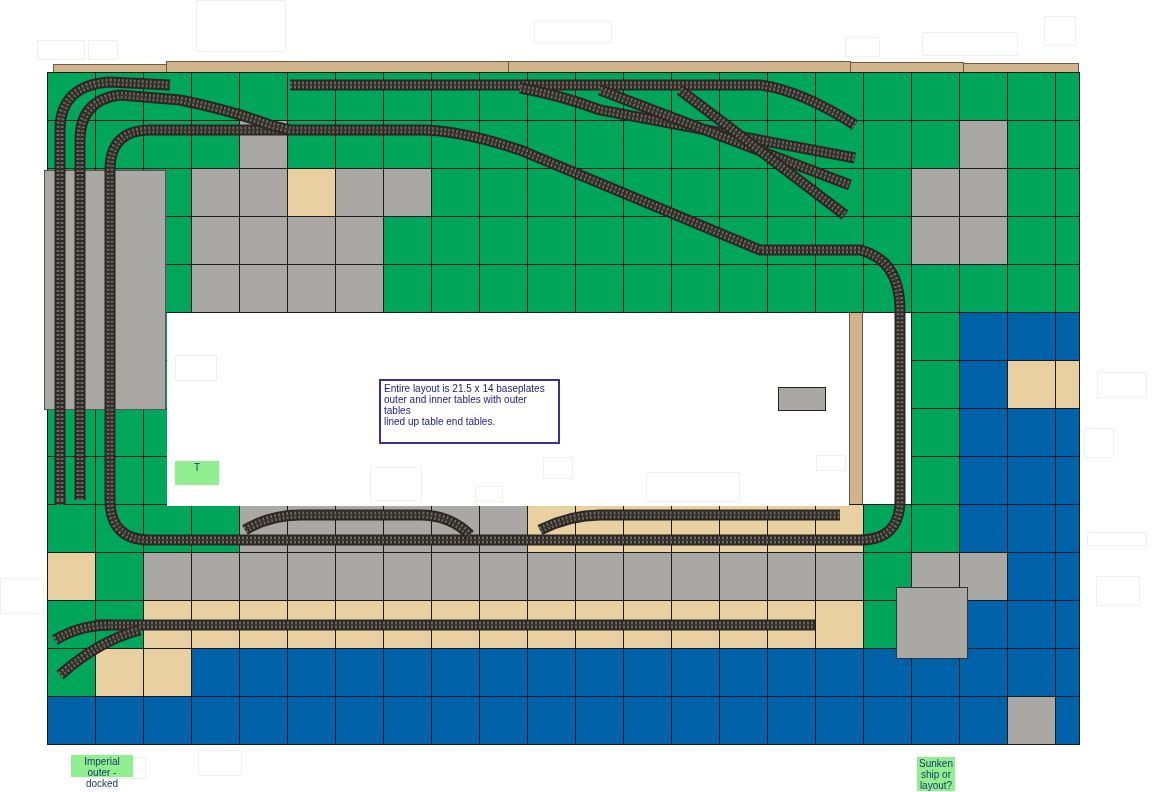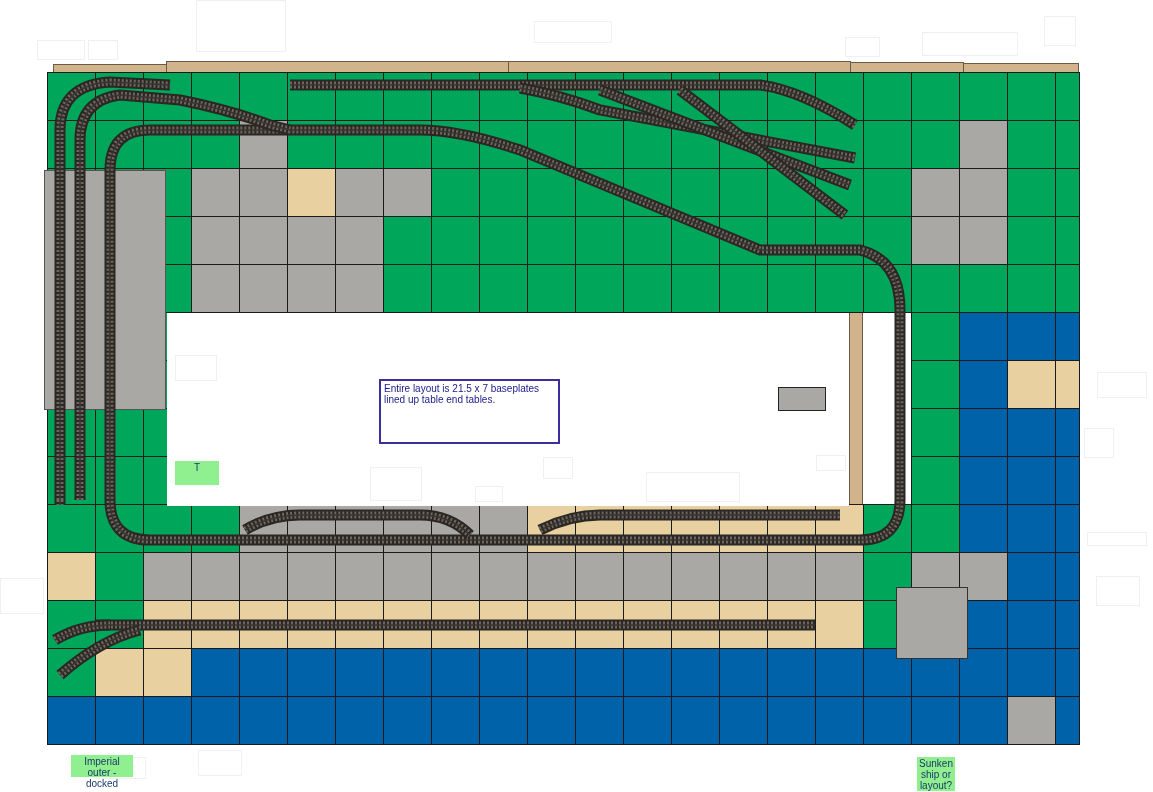--- a/index.html
+++ b/index.html
@@ -355,19 +355,20 @@
 <div class="ghost" style="left:816px;top:455px;width:30px;height:16px;"></div>
 <div class="ghost" style="left:1097px;top:372px;width:50px;height:26px;"></div>
 <div class="ghost" style="left:1084px;top:428px;width:30px;height:30px;"></div>
 <div class="ghost" style="left:1087px;top:532px;width:60px;height:14px;"></div>
 <div class="ghost" style="left:1096px;top:576px;width:44px;height:30px;"></div>
 <div class="ghost" style="left:0px;top:578px;width:44px;height:36px;"></div>
 <div class="ghost" style="left:198px;top:750px;width:44px;height:26px;"></div>
 <div class="ghost" style="left:96px;top:757px;width:50px;height:22px;"></div>
 
 <div class="info" style="left:379px;top:379px;width:181px;height:65px;">
-  <div>Entire layout is 21.5 x 7 baseplates</div>
+  <div>Entire layout is 21.5 x 14 baseplates</div>
+  <div>outer and inner tables with outer tables</div>
   <div>lined up table end tables.</div>
 </div>
 
 <div class="note" style="left:175px;top:461px;width:44px;height:24px;line-height:12px;">T</div>
 <div class="note" style="left:71px;top:755px;width:62px;height:22px;">Imperial outer - docked</div>
 <div class="note" style="left:917px;top:757px;width:38px;height:34px;">Sunken ship or layout?</div>
 
 </body></html>

